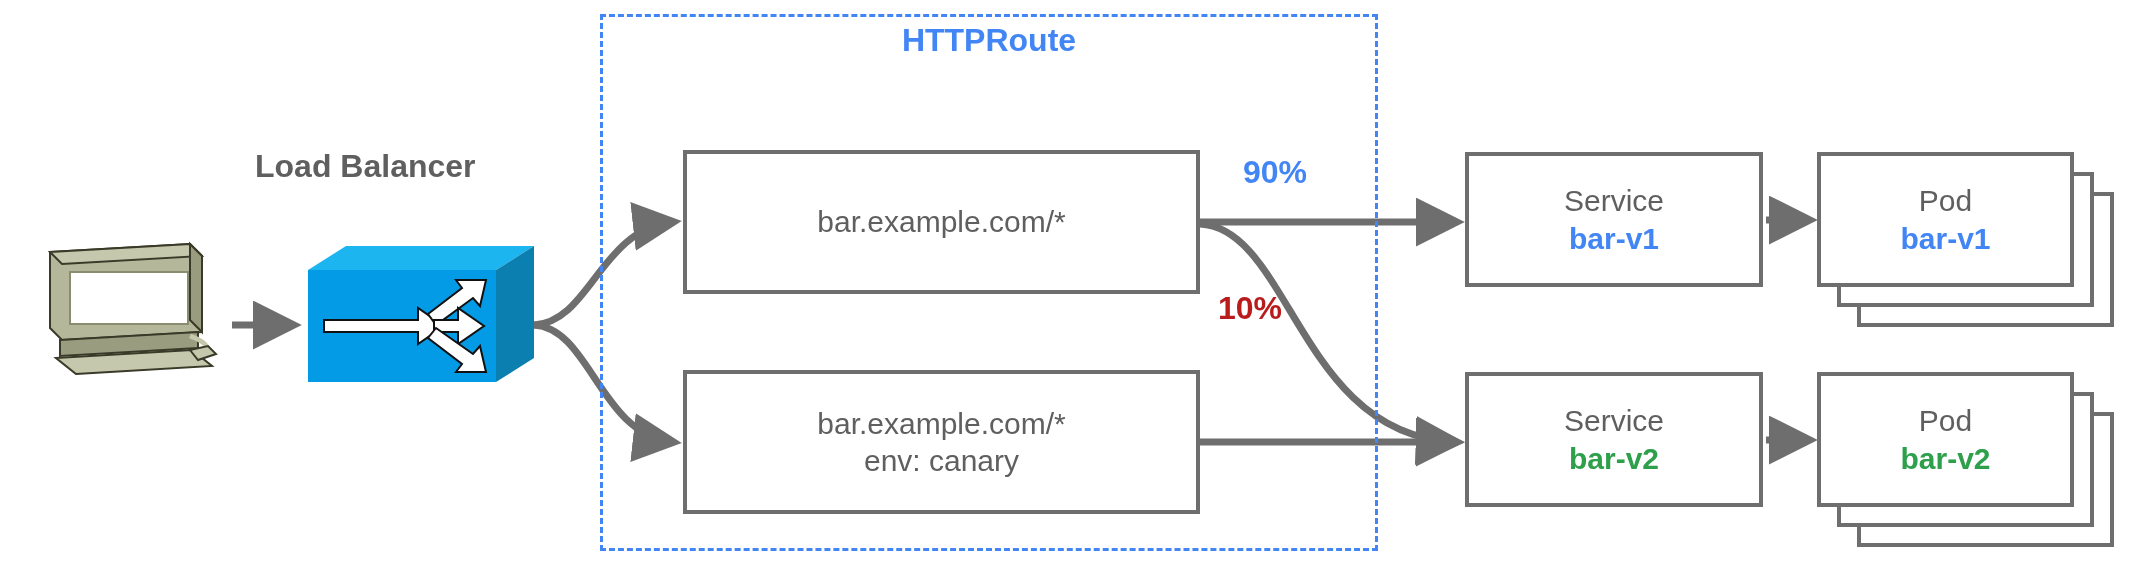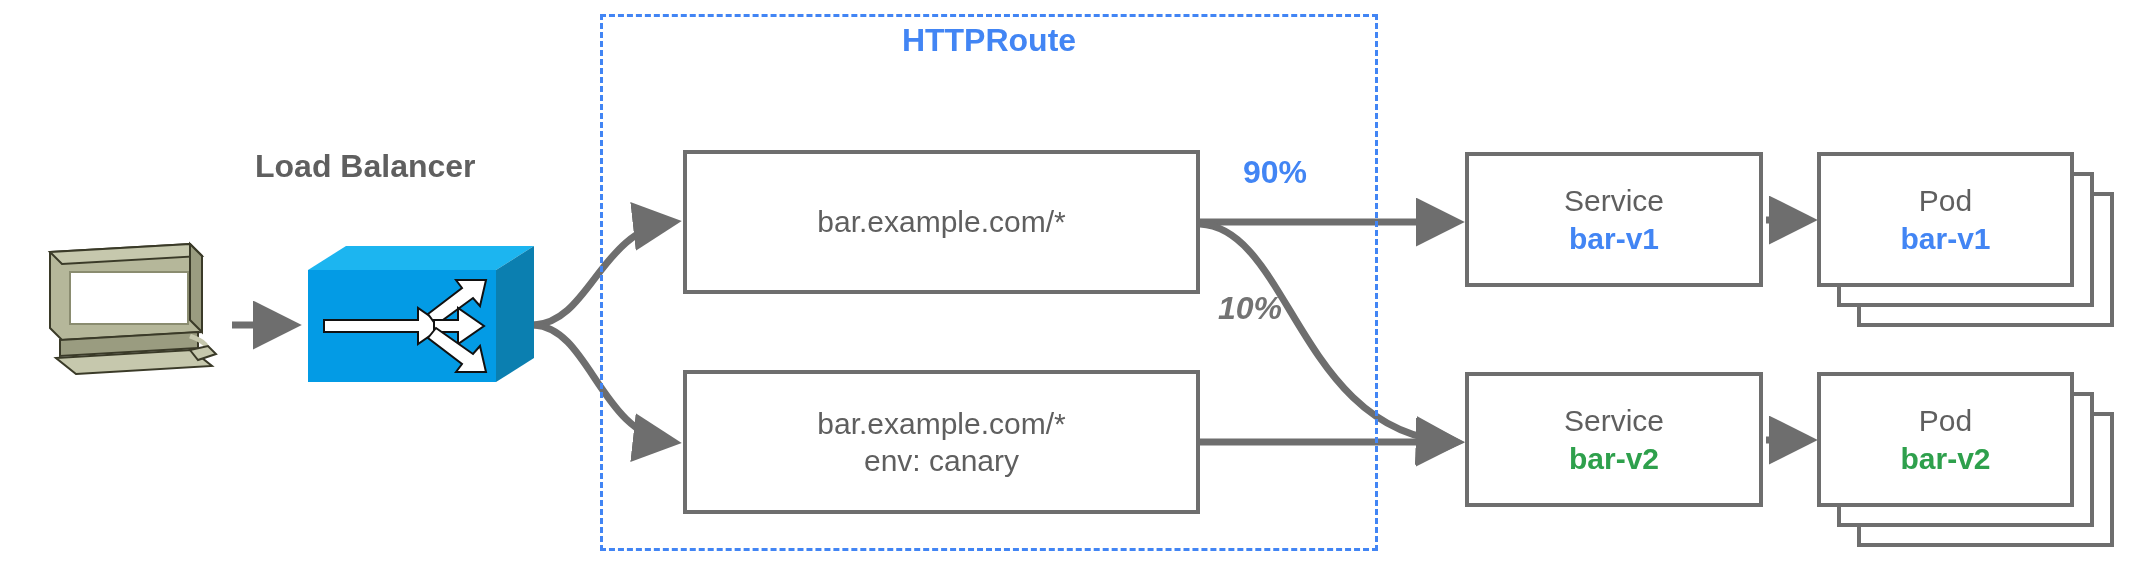--- a/index.html
+++ b/index.html
@@ -106,21 +106,21 @@
   .pod-card.front .sub-green { color: #2EA04C; font-weight: bold; }
 
   
   .pct {
     position: absolute;
     font-size: 32px;
     font-weight: bold;
     white-space: nowrap;
   }
   .pct-90 { left: 1218px; top: 154px; color: #4285F4; margin-left: 25px; }
-  .pct-10 { left: 1218px; top: 290px; color: #737373; font-style: italic; }
+  .pct-10 { left: 1218px; top: 290px; color: #b91c1c; }
 
   
   .lb-label {
     position: absolute;
     left: 255px;
     top: 148px;
     width: 310px;
     text-align: left;
     color: #5F5F5F;
     font-size: 32px;

